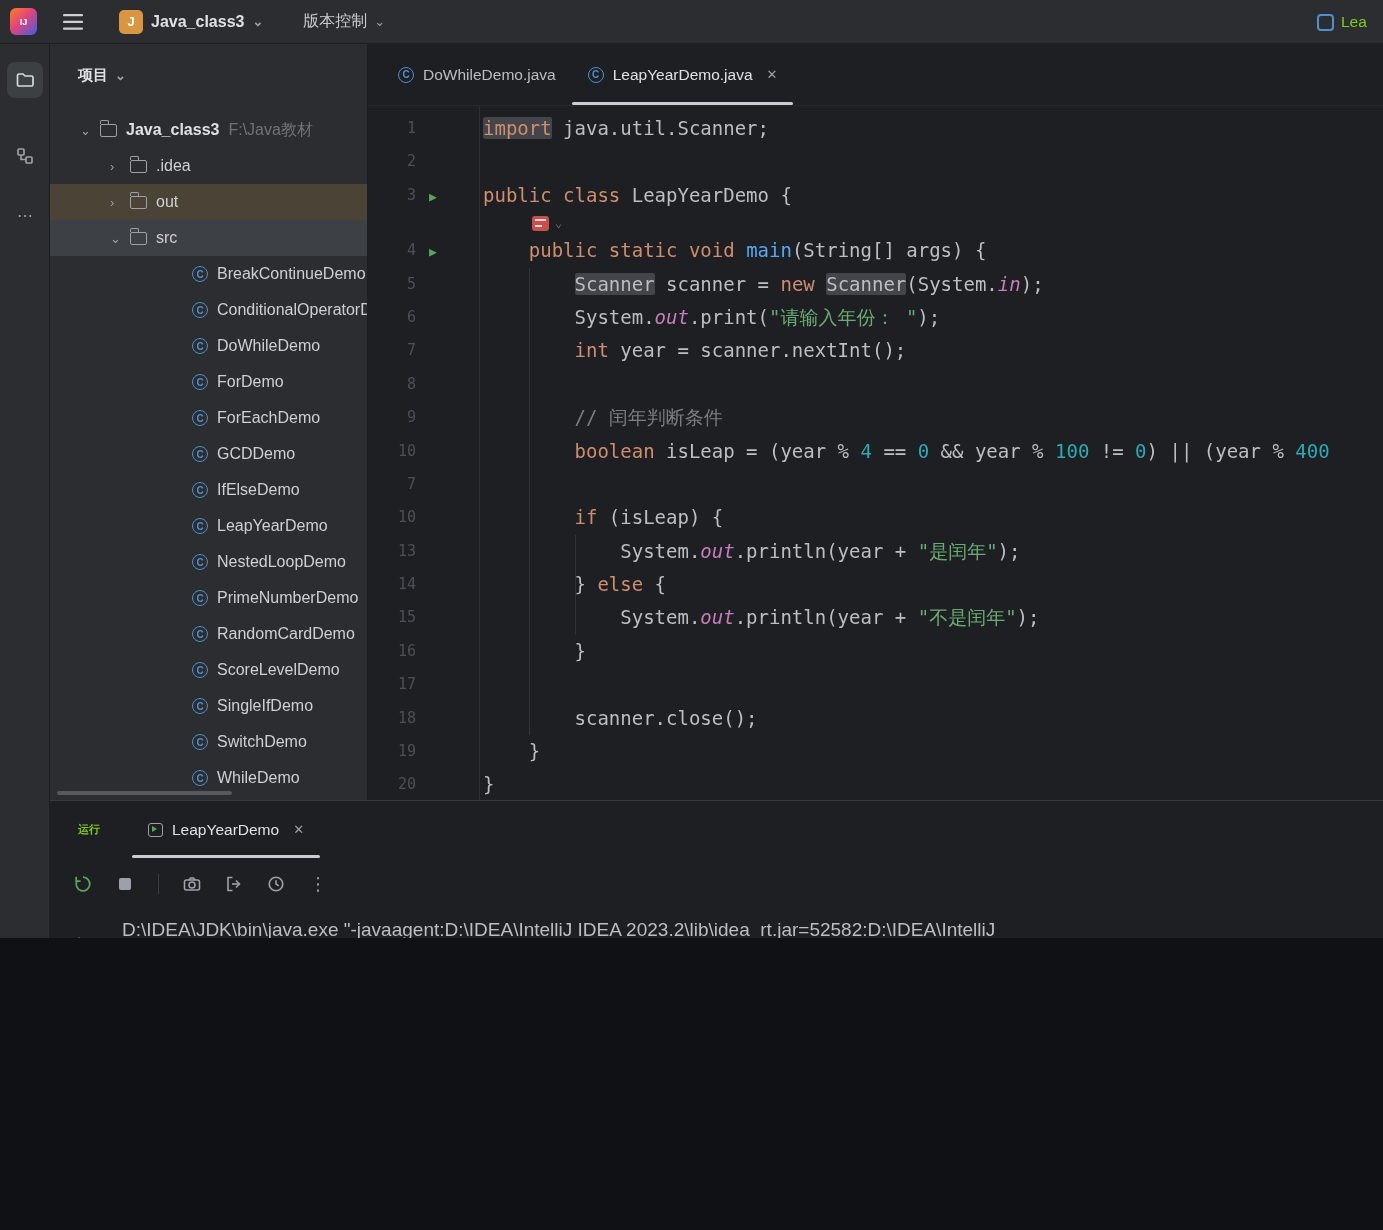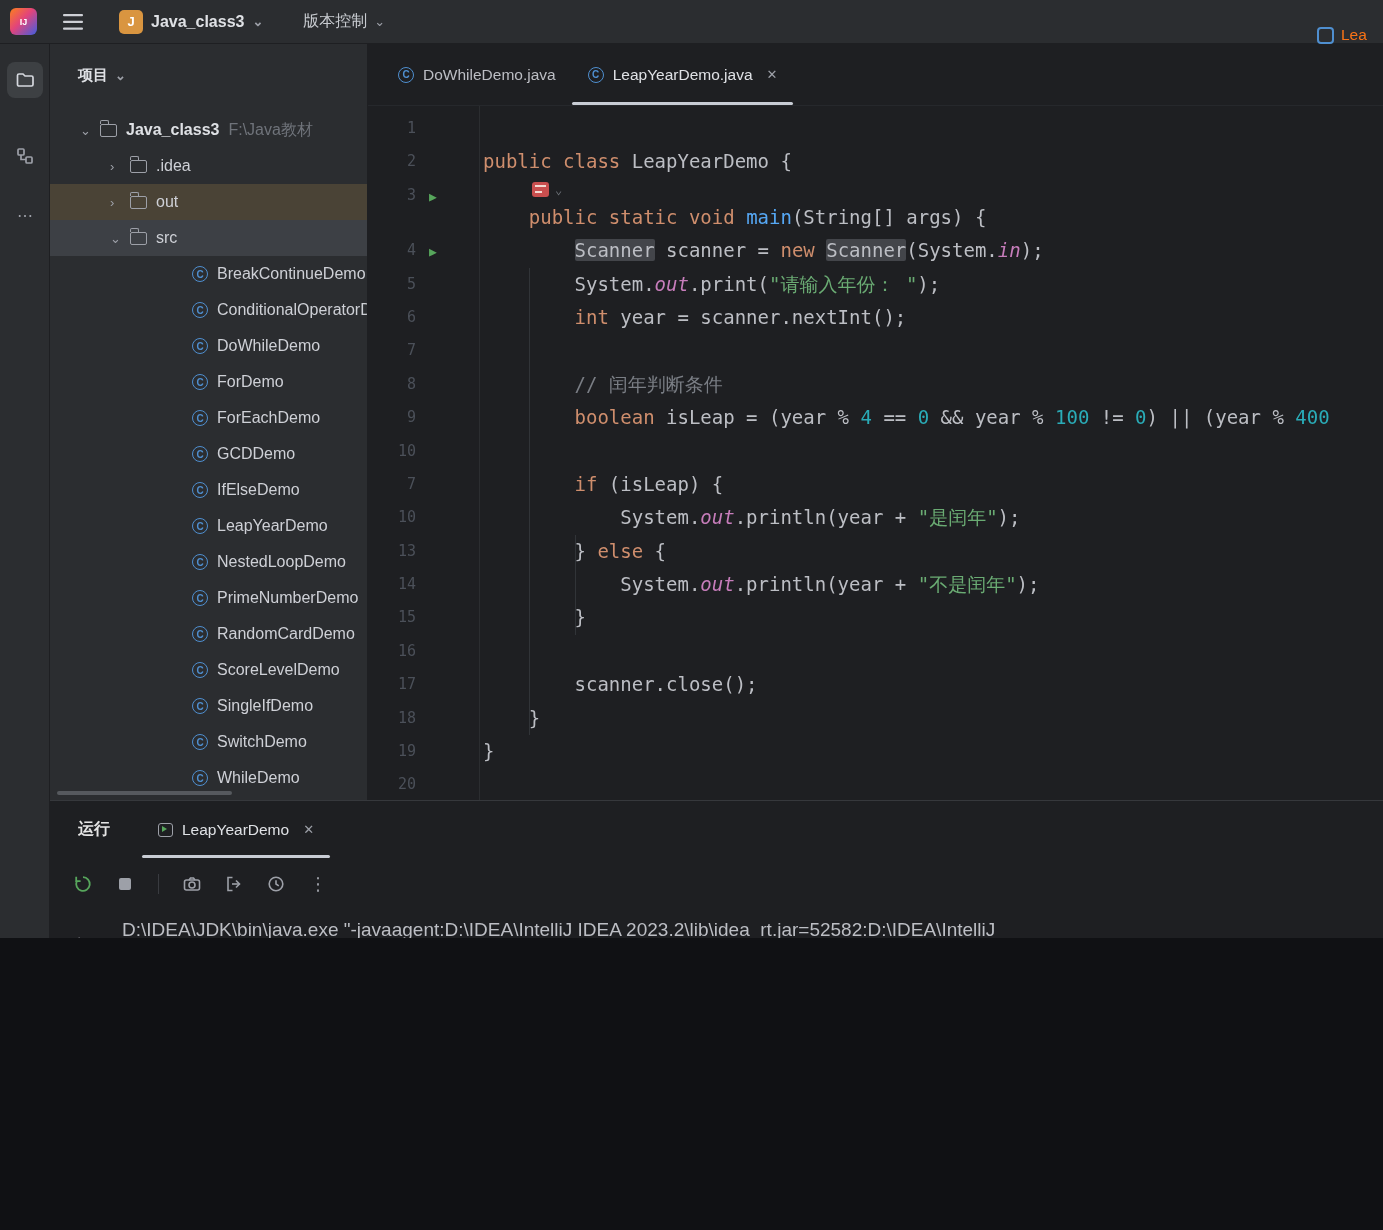--- a/index.html
+++ b/index.html
@@ -20,21 +20,21 @@
     border-radius:6px; color:#ced0d6; }
   .hamburger { margin-left:18px; }
   .hamburger svg { display:block; }
   .proj-chip { display:flex; align-items:center; gap:8px; margin-left:22px; font-size:16px;
     font-weight:600; color:#dfe1e5; padding:4px 6px; border-radius:6px; }
   .j-badge { width:24px; height:24px; border-radius:5px; background:#d99540; color:#fff;
     font-size:13px; font-weight:bold; display:flex; align-items:center; justify-content:center; }
   .chev { color:#9da0a8; font-size:13px; line-height:1; }
   .vcs { display:flex; align-items:center; gap:7px; margin-left:34px; font-size:16px; color:#c8cbd0; }
   .run-config { position:absolute; right:0; top:0; height:44px; width:66px; overflow:hidden;
-    display:flex; align-items:flex-end; gap:7px; color:#f97316; font-size:15.5px; }
+    display:flex; align-items:center; gap:7px; color:#84cc16; font-size:15.5px; }
   .rc-icon { width:17px; height:17px; border:2px solid #4f8fd0; border-radius:4px; flex:none; }
   
   .left-stripe { position:absolute; left:0; top:44px; width:50px; height:1186px;
     background:#2b2d30; border-right:1px solid #1e1f22; }
   .sicon { position:absolute; left:7px; width:36px; height:36px; border-radius:8px;
     display:flex; align-items:center; justify-content:center; color:#9da0a8; }
   .sicon.active { background:#3d4043; color:#d5d8de; }
   .t-glyph { font-size:19px; font-weight:600; }
   
   .project-panel { position:absolute; left:50px; top:44px; width:318px; height:756px;
@@ -91,21 +91,21 @@
   .guide1 { left:49px; top:161.6px; height:467.6px; }
   .guide2 { left:95px; top:428.8px; height:100.2px; }
   
   .pl { color:#bcbec4; } .kw { color:#cf8e6d; } .str { color:#6aab73; } .num { color:#2aacb8; }
   .fd { color:#c77dbb; font-style:italic; } .cmt { color:#7a7e85; } .fn { color:#56a8f5; }
   .hl { background:#43454a; border-radius:2px; }
   
   .run-panel { position:absolute; left:50px; top:800px; width:1333px; height:430px;
     background:#1e1f22; border-top:1px solid #36383c; }
   .rp-head { height:57px; display:flex; align-items:stretch; position:relative; }
-  .rp-title { align-self:center; margin-left:28px; font-size:16px; font-weight:bold; color:#e5e5e5; }
+  .rp-title { align-self:center; margin-left:28px; font-size:11px; font-weight:bold; color:#84cc16; }
   .rp-tab { margin-left:32px; display:flex; align-items:center; gap:9px; padding:0 16px;
     font-size:15.5px; color:#dfe1e5; position:relative; }
   .rp-tab::after { content:''; position:absolute; left:0; right:0; bottom:0; height:3px;
     background:#c8ccd4; border-radius:2px; }
   .run-tab-ic { width:15px; height:14px; border:1.5px solid #9da0a8; border-radius:3px; position:relative; }
   .run-tab-ic::after { content:''; position:absolute; left:3px; top:2.5px;
     border-left:5px solid #57a65c; border-top:3.5px solid transparent; border-bottom:3.5px solid transparent; }
   .rp-toolbar { height:52px; display:flex; align-items:center; padding-left:20px; gap:16px; }
   .tbi { width:26px; height:26px; display:flex; align-items:center; justify-content:center;
     color:#9da0a8; border-radius:4px; }
@@ -390,20 +390,21 @@
             <span class="rslot"></span>
           </div>
           <div class="g-row">
             <span class="lnum">20</span>
             <span class="rslot"></span>
           </div>
         </div>
       <div id="code">
         <div class="guide guide1"></div>
         <div class="guide guide2"></div>
+      <div class="c-row"><span class="kw hl">import</span><span class="pl"> java.util.Scanner;</span></div>
           <div class="c-row"></div>
           <div class="c-row"><span class="kw">public class</span><span class="pl"> LeapYearDemo {</span></div>
           <div class="c-inlay">
             <span class="badge"></span>
             <span class="b-chev">⌄</span>
           </div>
           <div class="c-row"><span class="pl">    </span><span class="kw">public static void</span><span class="pl"> </span><span class="fn">main</span><span class="pl">(String[] args) {</span></div>
           <div class="c-row"><span class="pl">        </span><span class="pl hl">Scanner</span><span class="pl"> scanner = </span><span class="kw">new</span><span class="pl"> </span><span class="pl hl">Scanner</span><span class="pl">(System.</span><span class="fd">in</span><span class="pl">);</span></div>
           <div class="c-row"><span class="pl">        System.</span><span class="fd">out</span><span class="pl">.print(</span><span class="str">"请输入年份： "</span><span class="pl">);</span></div>
           <div class="c-row"><span class="pl">        </span><span class="kw">int</span><span class="pl"> year = scanner.nextInt();</span></div>

